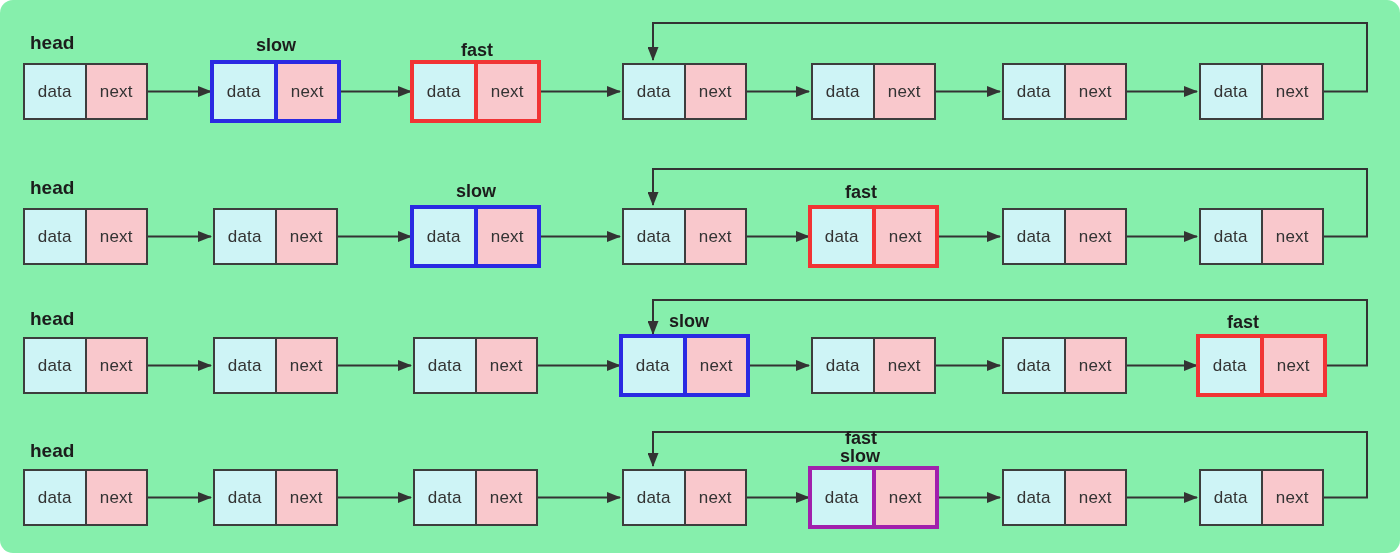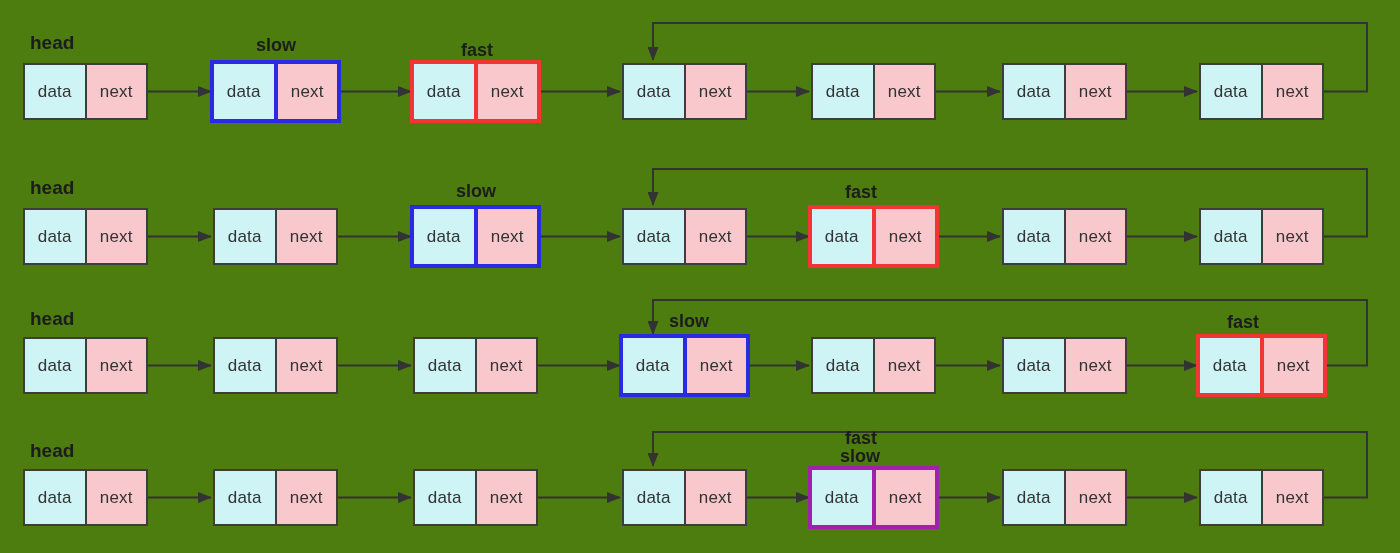--- a/index.html
+++ b/index.html
@@ -46,21 +46,21 @@
     transform: translateX(-50%);
     font-size: 18px;
     font-weight: 600;
     line-height: 19px;
     white-space: nowrap;
   }
 </style>
 </head>
 <body>
 
-<div id="canvas" style="background: #4d7c0f;">
+<div id="canvas" style="background: #86efac; border-radius: 13px;">
     <svg id="arrows-layer" width="1400" height="553" viewBox="0 0 1400 553">
       <defs>
         <marker id="ah" markerUnits="userSpaceOnUse" markerWidth="14" markerHeight="11" refX="13" refY="5.5" orient="auto">
           <path d="M0,0 L14,5.5 L0,11 Z" fill="#333333"></path>
         </marker>
       </defs>
       <path d="M 148 91.5 H 211" fill="none" stroke="#333333" stroke-width="2" marker-end="url(#ah)"></path>
       <path d="M 338 91.5 H 411" fill="none" stroke="#333333" stroke-width="2" marker-end="url(#ah)"></path>
       <path d="M 538 91.5 H 620" fill="none" stroke="#333333" stroke-width="2" marker-end="url(#ah)"></path>
       <path d="M 747 91.5 H 809" fill="none" stroke="#333333" stroke-width="2" marker-end="url(#ah)"></path>

